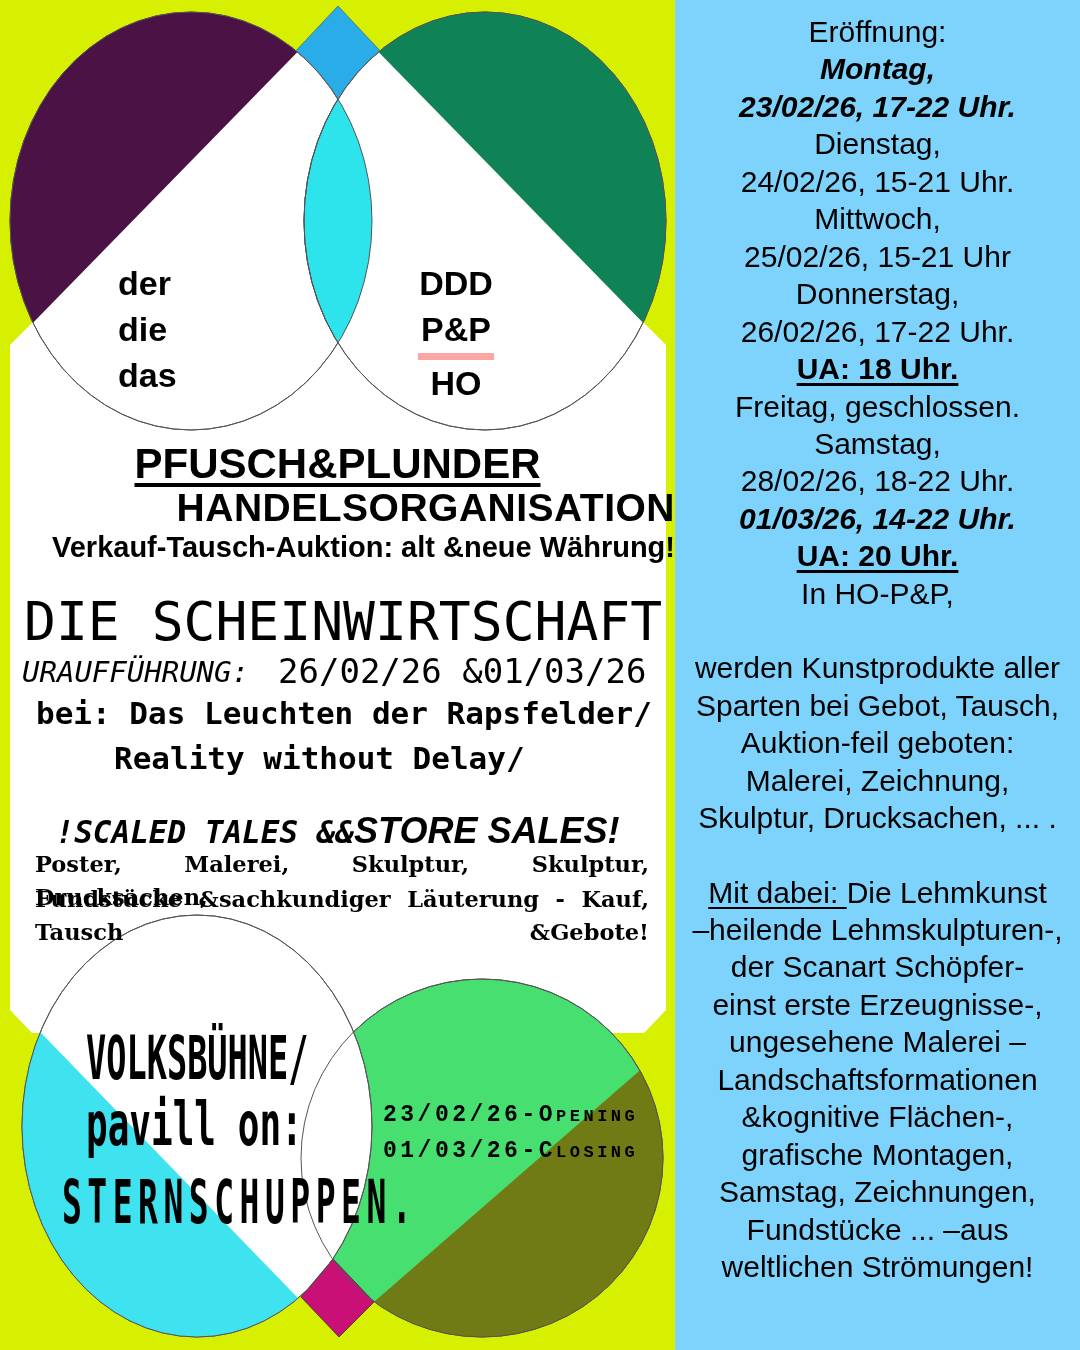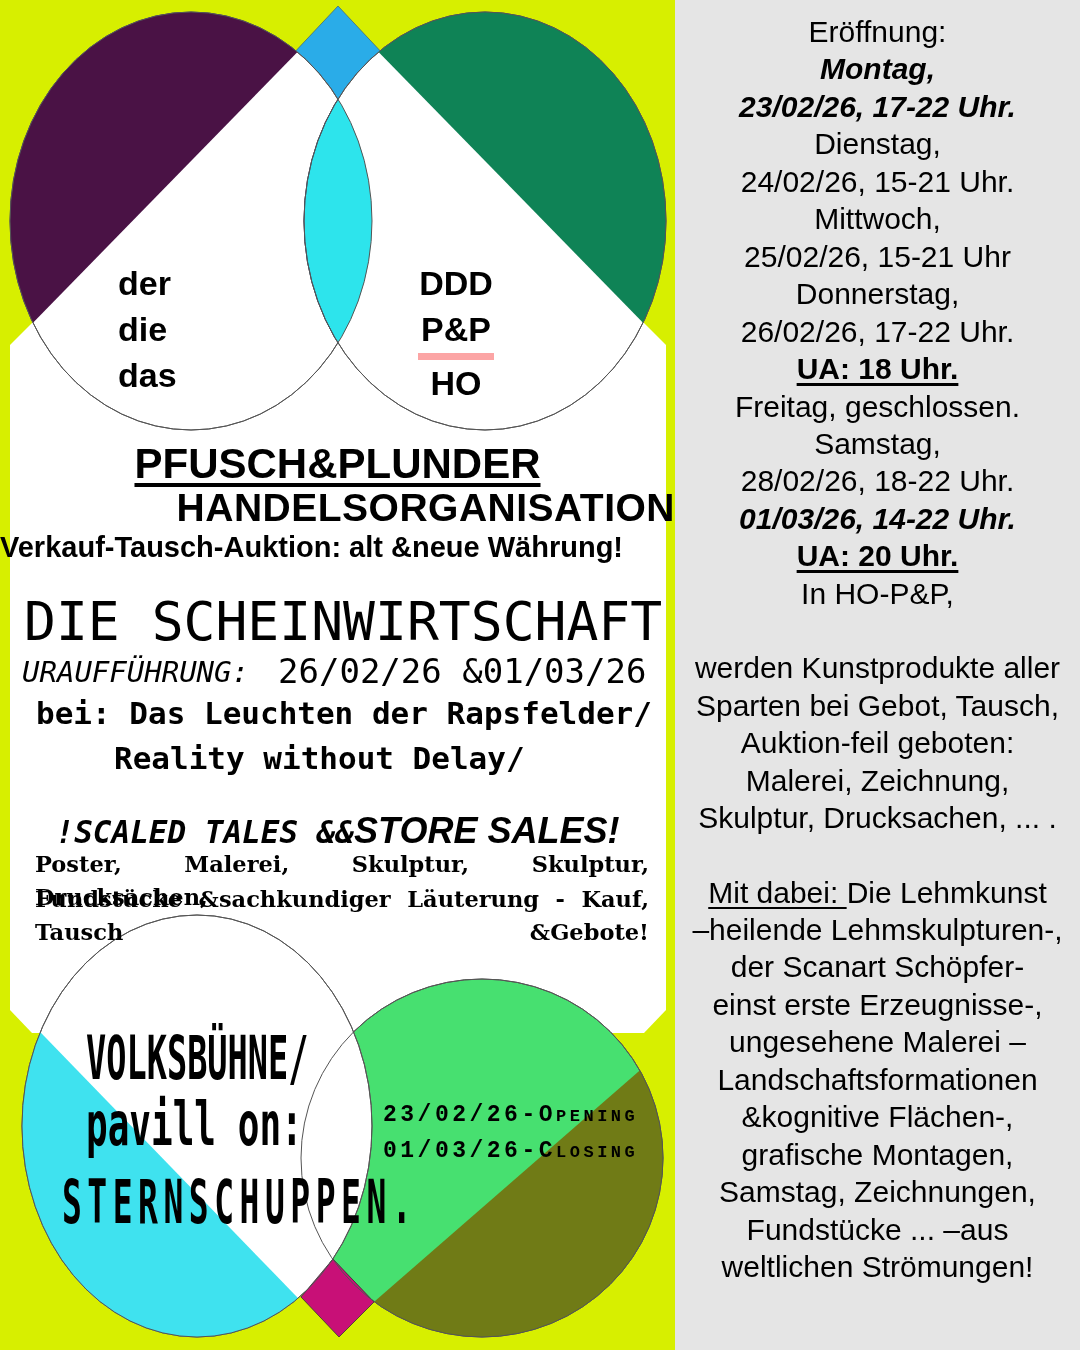--- a/index.html
+++ b/index.html
@@ -13,21 +13,21 @@
   .serif-b{font-family:"DejaVu Serif",serif;font-weight:bold;}
 
   .words{font-size:34px;line-height:46px;font-weight:bold;}
   .wl{left:118px;top:260px;}
   .wr{left:388px;top:260px;width:136px;text-align:center;}
   .pp-u{display:inline-block;border-bottom:7px solid #fca5a5;padding:0 3px 1px 3px;}
 
   #org1{left:0;top:440px;width:675px;text-align:center;font-size:42px;
         text-decoration:underline;text-decoration-thickness:4px;text-underline-offset:5px;}
   #org2{left:0;top:486px;width:675px;text-align:right;font-size:39px;letter-spacing:0.5px;}
-  #org3{left:0;top:531px;width:675px;text-align:left;font-size:29px;}
+  #org3{left:0;top:531px;width:675px;text-align:right;font-size:29px;}
   #show-title{left:24px;top:591px;font-size:53px;}
   #prem-label{left:22px;top:655px;font-size:29px;font-style:italic;}
   #prem-dates{left:278px;top:651px;font-size:34px;}
   .venue{font-weight:bold;font-size:31px;}
   #venue1{left:36px;top:695px;}
   #venue2{left:114px;top:740px;}
   #venue3{left:114px;top:785px;}
   #sales{left:0;top:810px;width:675px;text-align:center;}
   #sales .m{font-family:"DejaVu Sans Mono",monospace;font-weight:bold;font-style:italic;font-size:31px;}
   #sales .s{font-family:"Liberation Sans",sans-serif;font-weight:bold;font-style:italic;font-size:36px;}
@@ -37,21 +37,21 @@
   .stage-line{font-family:"DejaVu Sans Mono",monospace;font-weight:bold;font-size:60px;
               transform-origin:0 0;line-height:1;}
   #stage1{left:86px;top:1028px;transform:scaleX(0.56);}
   #stage2{left:86px;top:1094px;transform:scaleX(0.60);}
   #stage3{left:62px;top:1172px;letter-spacing:10px;transform:scaleX(0.55);}
   .odate{left:383px;font-family:"Liberation Mono",monospace;font-weight:bold;
          font-size:23px;letter-spacing:3.5px;}
   .odate .sm{font-size:17px;letter-spacing:3.5px;}
   #odate1{top:1102px;} #odate2{top:1138px;}
 
-  #rightcol{position:absolute;left:675px;top:0;width:405px;height:1350px;background:#e5e5e5;
+  #rightcol{position:absolute;left:675px;top:0;width:405px;height:1350px;background:#7dd3fc;
             text-align:center;font-size:30px;line-height:37.45px;padding-top:13px;box-sizing:border-box;}
   .rl{white-space:nowrap;}
   .bi{font-weight:bold;font-style:italic;}
   .bu{font-weight:bold;text-decoration:underline;text-decoration-thickness:2.5px;text-underline-offset:4px;}
   .u{text-decoration:underline;text-decoration-thickness:2px;text-underline-offset:4px;}
   .spacer{height:37px;}
 </style>
 </head>
 <body>
 

